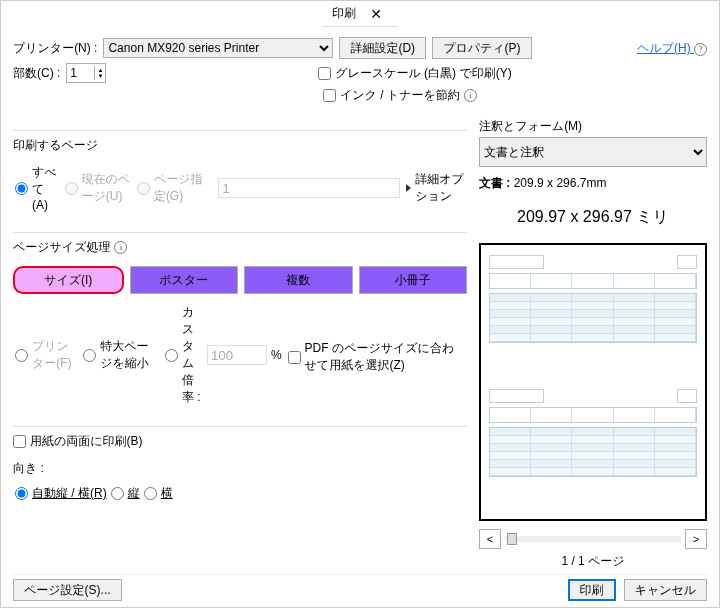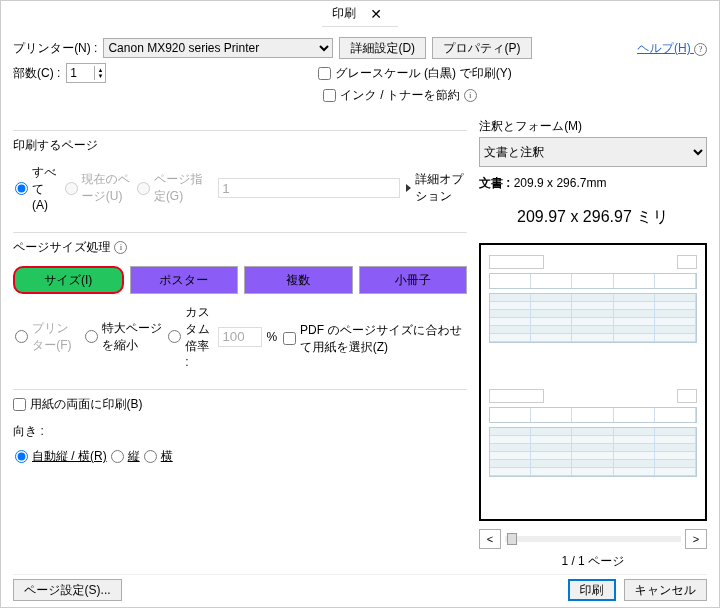--- a/index.html
+++ b/index.html
@@ -45,28 +45,28 @@
   .group-title { border-top: 1px solid #ddd; padding-top: 6px; margin-top: 12px; }
   .radio-col { display: flex; gap: 6px; padding: 4px 2px 2px 2px;}
   .small-input { width: 225px; height: 20px; border: 1px solid #ddd; background:#fff; color:#aaa; padding-left:3px;}
   .tabs { display: flex; margin-top: 4px; gap:0;}
   .tab {
     height: 28px; border: 1px solid #adadad; background: #8b5cf6;
     font-size: 12px; cursor: pointer; flex:1; margin-right:6px;
   }
   .tab:last-child{margin-right:0;}
   .tab.active {
-    background: #22c55e;
+    background: #f0abfc;
   }
   .red-hl {
     border: 2px solid #e6001b; border-radius: 10px;
   }
   .tab.active.red-hl { margin-right:6px; }
   .radio-red { display:inline-flex; align-items:center; gap:4px; border: 2px solid #e6001b; border-radius: 10px; padding:2px 8px 2px 4px; }
-  .sz-input { width: 44px; height: 20px; border: 1px solid #ddd; color:#aaa; padding-left:3px;}
+  .sz-input { width: 60px; height: 20px; border: 1px solid #ddd; color:#aaa; padding-left:3px;}
   .select-full { width: 100%; height: 30px; border: 1px solid #adadad; font-size: 12px; }
   .preview-label { font-weight: bold; margin-top:6px;}
   .preview-size { text-align: center; font-size: 16px; margin: 13px 0;}
   .preview-box {
     border: 2px solid #000; height: 278px; background: #fff; display:flex;
     flex-direction:column; padding:10px 8px 4px 8px; gap:8px; margin-bottom:4px;
   }
   .doc-block { display:flex; flex-direction:column; gap:4px; flex:1;}
   .doc-header { display:flex; justify-content:space-between;}
   .doc-header .h-box { border:1px solid #ccc; height:14px;}

